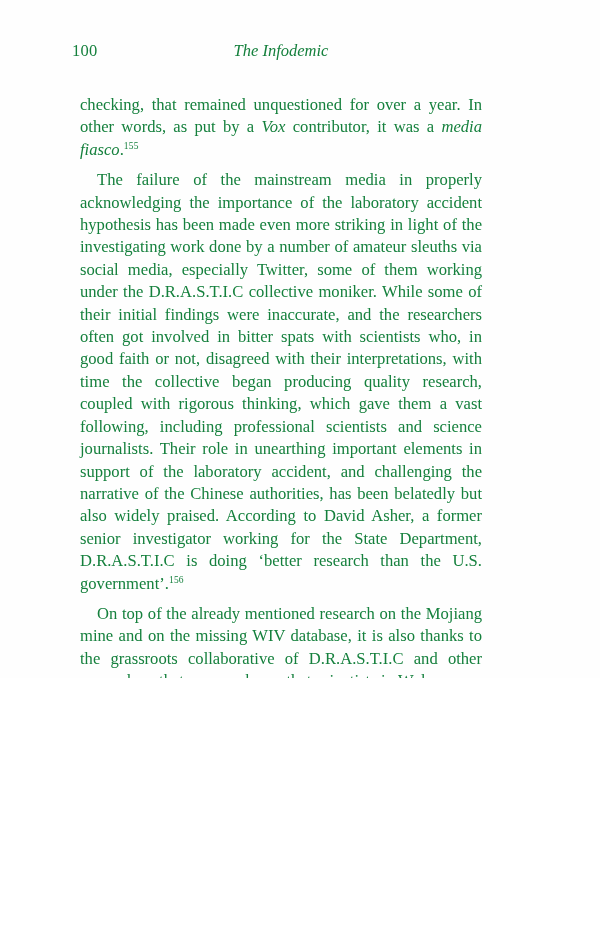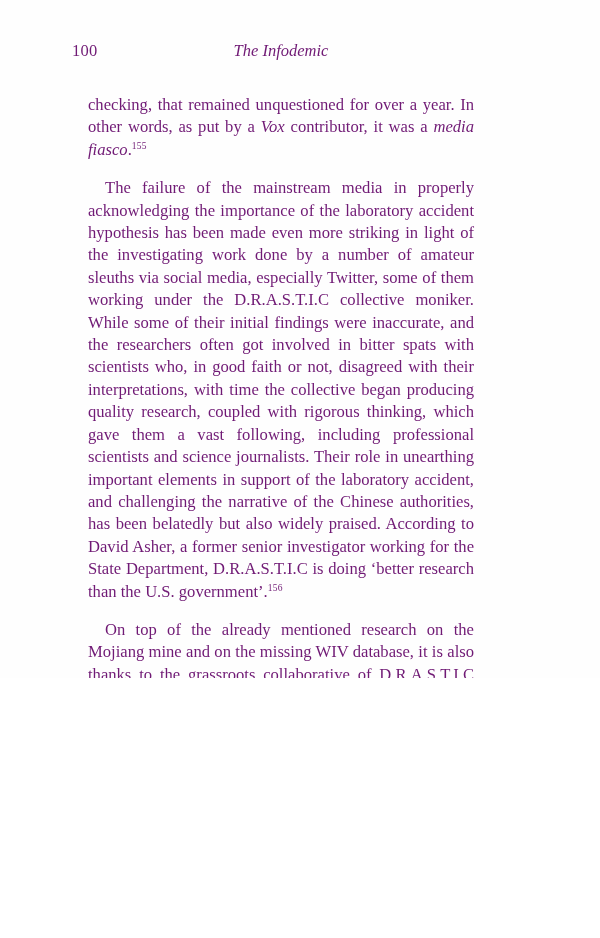--- a/index.html
+++ b/index.html
@@ -9,21 +9,21 @@
   }
   .page {
     position: relative;
     width: 600px;
     height: 678px;
     margin: 0 auto;
     background: #fefefe;
     box-sizing: border-box;
     padding: 42px 110px 0 72px;
     font-family: "Liberation Serif", "DejaVu Serif", serif;
-    color: #701a75;
+    color: #15803d;
     overflow: hidden;
   }
   .page-header {
     position: relative;
     height: 18px;
     font-size: 16.5px;
     line-height: 18px;
   }
   .folio {
     position: absolute;
@@ -36,21 +36,21 @@
     text-align: center;
     font-style: italic;
   }
   .body-text {
     margin-top: 34px;
     font-size: 16.6px;
     line-height: 22.4px;
     text-align: justify;
   }
   .para {
-    margin: 16px;
+    margin: 8px;
     padding: 0;
     font-family: Liberation Serif, serif;
   }
   .para.indent {
     text-indent: 17px;
   }
   .para em {
     font-style: italic;
   }
   .para sup {

